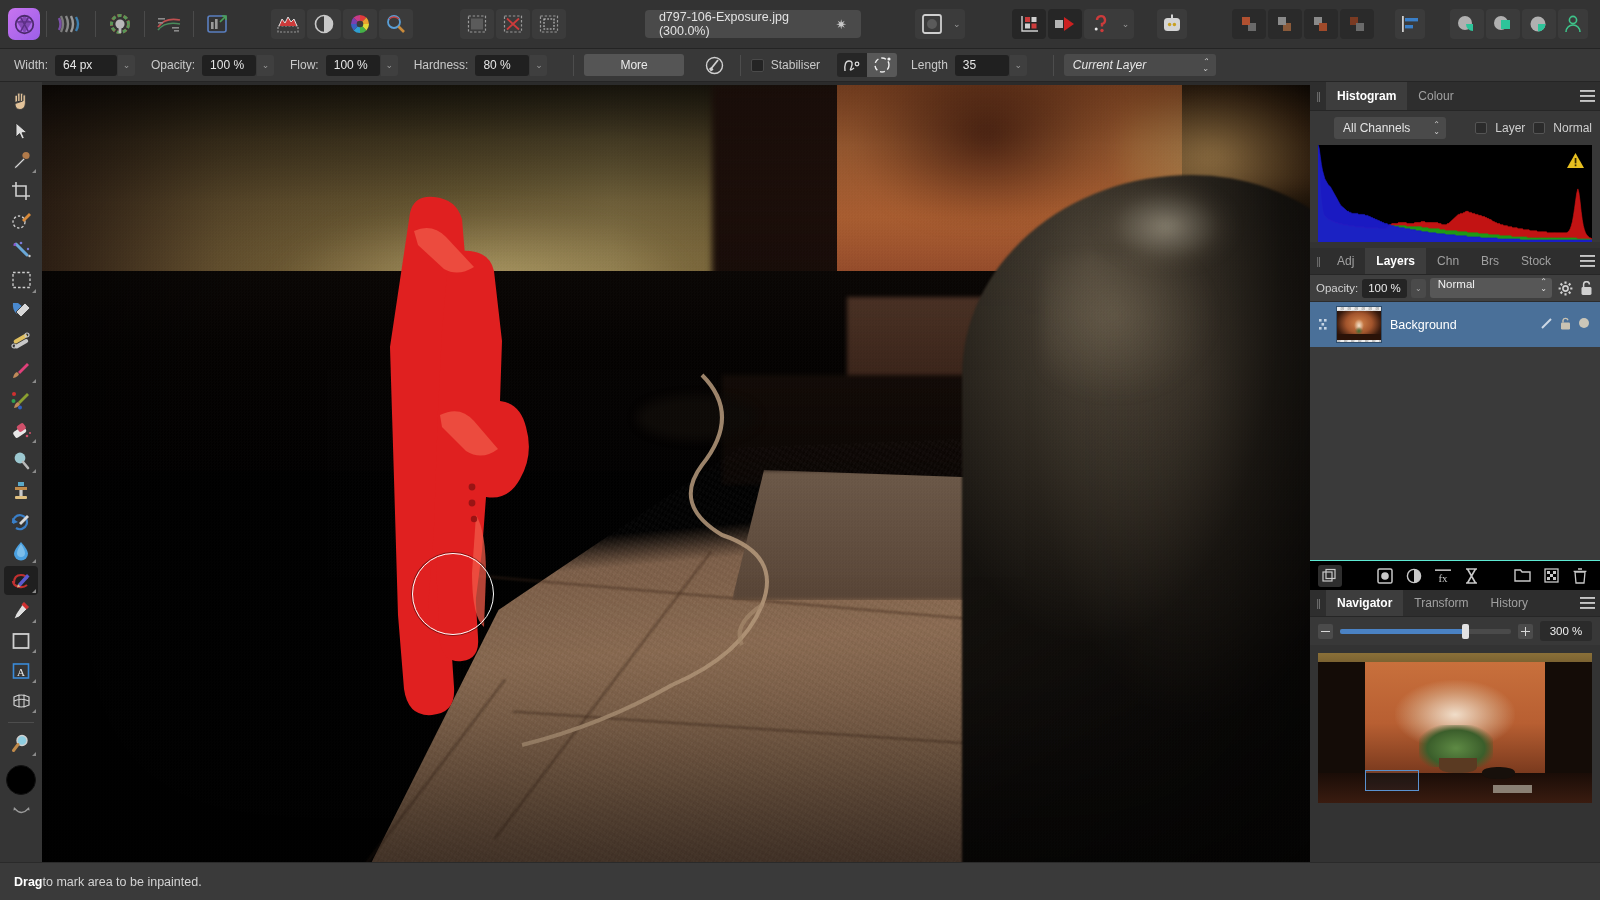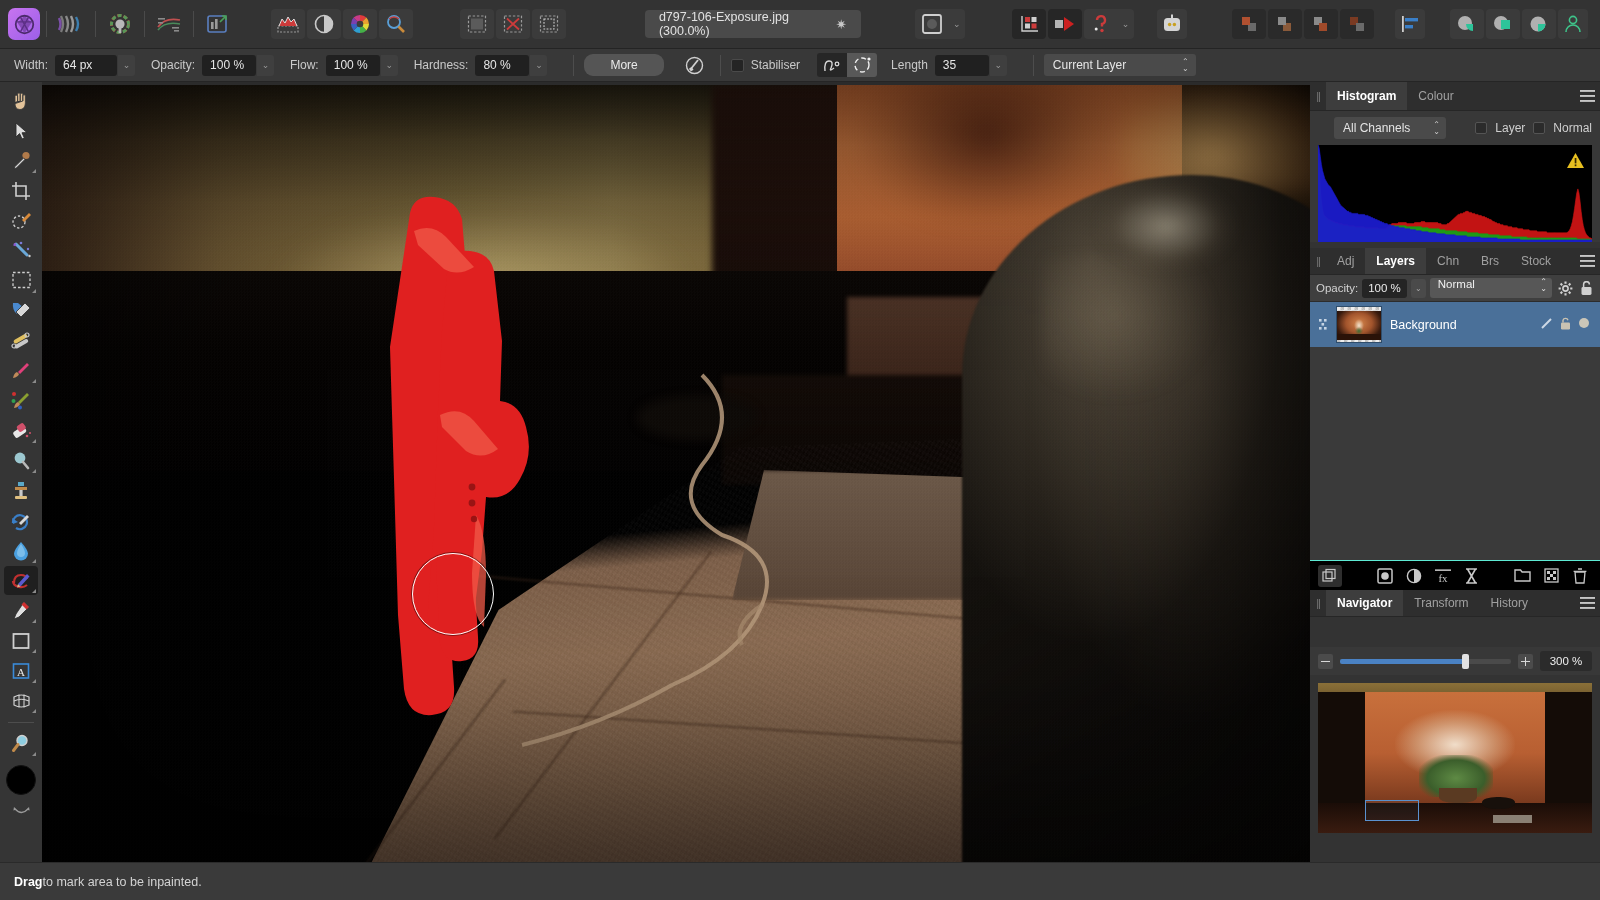--- a/index.html
+++ b/index.html
@@ -60,29 +60,29 @@
     display:flex;align-items:center;padding:0 8px; color:#e6e6e6;
     font-size:12px; min-width:54px;
   }
   .ctx-stepper {
     width:17px;height:21px;background:#3f3f3f;border-radius:0 3px 3px 0;
     display:flex;align-items:center;justify-content:center;color:#9a9a9a;font-size:9px;
     margin-left:1px; margin-right:16px;
   }
   .ctx-sep { width:1px;height:21px;background:#4d4d4d;margin:0 10px; }
   .ctx-btn-more {
-    height:22px; padding:0 26px; background:#555555; border-radius:9px;
+    height:22px; padding:0 36px; background:#555555; border-radius:3px;
     display:flex;align-items:center;color:#eaeaea;font-size:12px;
   }
   .ctx-icon-btn { width:30px;height:24px;border-radius:3px;display:flex;align-items:center;justify-content:center; }
   .ctx-checkbox { width:13px;height:13px;background:#242424;border:1px solid #4a4a4a;border-radius:2px;margin-right:7px; }
   .ctx-select {
     height:22px; width:152px; background:#4a4a4a; border-radius:3px;
     display:flex;align-items:center;justify-content:space-between;padding:0 7px 0 9px;
-    color:#e6e6e6;font-size:12px;
+    color:#e6e6e6;font-size:12px;font-style:italic;
   }
 
   
   .tools {
     position:absolute; left:0; top:82px; width:42px; height:780px;
     background:#353535;
     display:flex; flex-direction:column; align-items:center; padding-top:4px;
   }
   .tool {
     width:34px;height:29px; border-radius:4px; position:relative;
@@ -245,21 +245,21 @@
       linear-gradient(45deg,#bfbfbf 25%,transparent 25%,transparent 75%,#bfbfbf 75%),
       linear-gradient(45deg,#bfbfbf 25%,#eee 25%,#eee 75%,#bfbfbf 75%);
     background-size:7px 7px; background-position:0 0,3.5px 3.5px;}
   .layer-name { color:#ffffff; font-size:12.5px; flex:1; }
   .layer-icons { display:flex; align-items:center; gap:7px; margin-right:2px; }
   .layer-toolbar { height:30px; background:#000000; display:flex;align-items:center;padding:0 8px;gap:5px;border-top:1px solid #5eead4;}
   .lt-btn { width:24px;height:22px;display:flex;align-items:center;justify-content:center;border-radius:3px;}
   .lt-btn.boxed { background:#2e2e2e; }
 
   .nav-tabs { height:27px;background:#2e2e2e;display:flex;align-items:stretch;border-bottom:1px solid #262626;}
-  .nav-zoom-row { height:28px; background:#383838; display:flex; align-items:center; padding:0 8px; gap:7px;margin-top:30px;}
+  .nav-zoom-row { height:28px; background:#383838; display:flex; align-items:center; padding:0 8px; gap:7px;}
   .zbtn { width:15px;height:15px;background:#4b4b4b;border-radius:2px;position:relative;}
   .zbtn::before{content:"";position:absolute;left:3px;top:7px;width:9px;height:1.5px;background:#d8d8d8;}
   .zbtn.plus::after{content:"";position:absolute;left:6.7px;top:3px;width:1.5px;height:9px;background:#d8d8d8;}
   .ztrack { flex:1; height:5px; background:#4a4a4a; border-radius:2px; position:relative;}
   .zfill { position:absolute;left:0;top:0;height:5px;background:#4a82c4;border-radius:2px;width:73%;}
   .zhandle{position:absolute;left:71.5%;top:-5px;width:7px;height:15px;background:#e2e2e2;border-radius:2px;}
   .zval { width:52px;height:20px;background:#2b2b2b;border-radius:3px;display:flex;align-items:center;justify-content:center;color:#eee;font-size:11.5px;}
   .nav-preview { margin:8px; height:150px; position:relative; overflow:hidden; background:#111; }
   .nav-rect { position:absolute; border:1.3px solid #5a92d0; background:rgba(90,146,208,0.06); }
 

